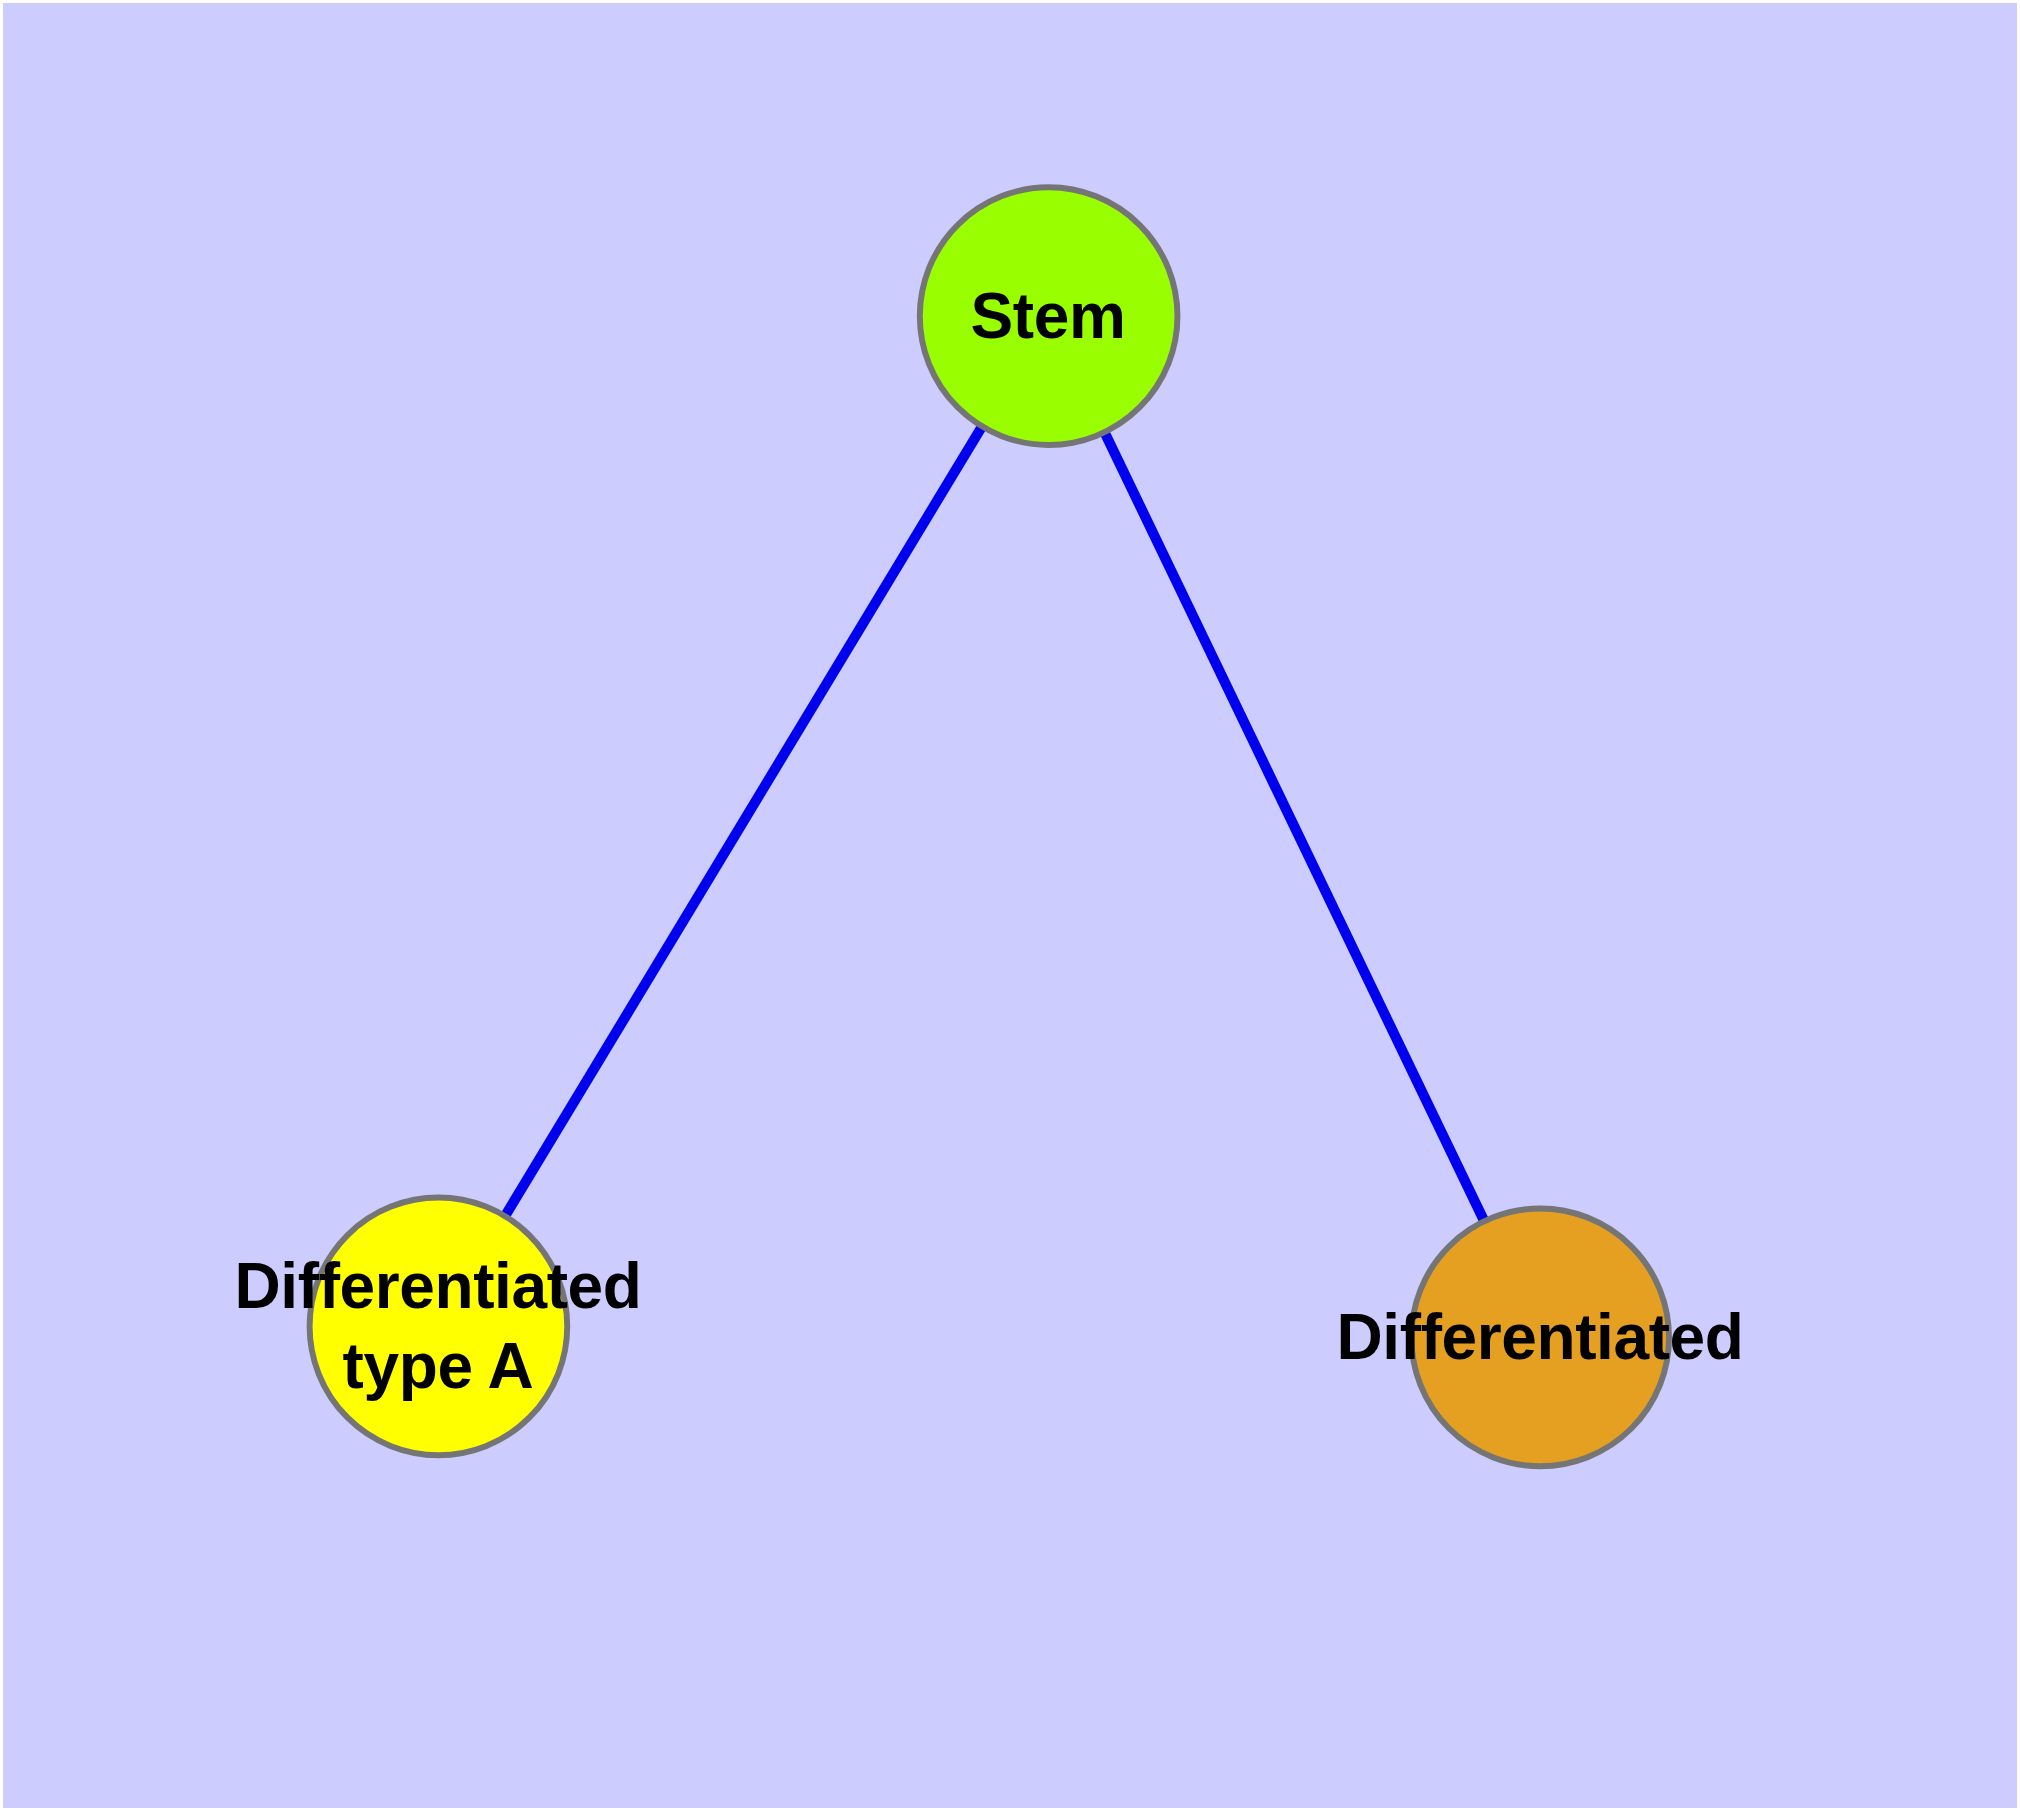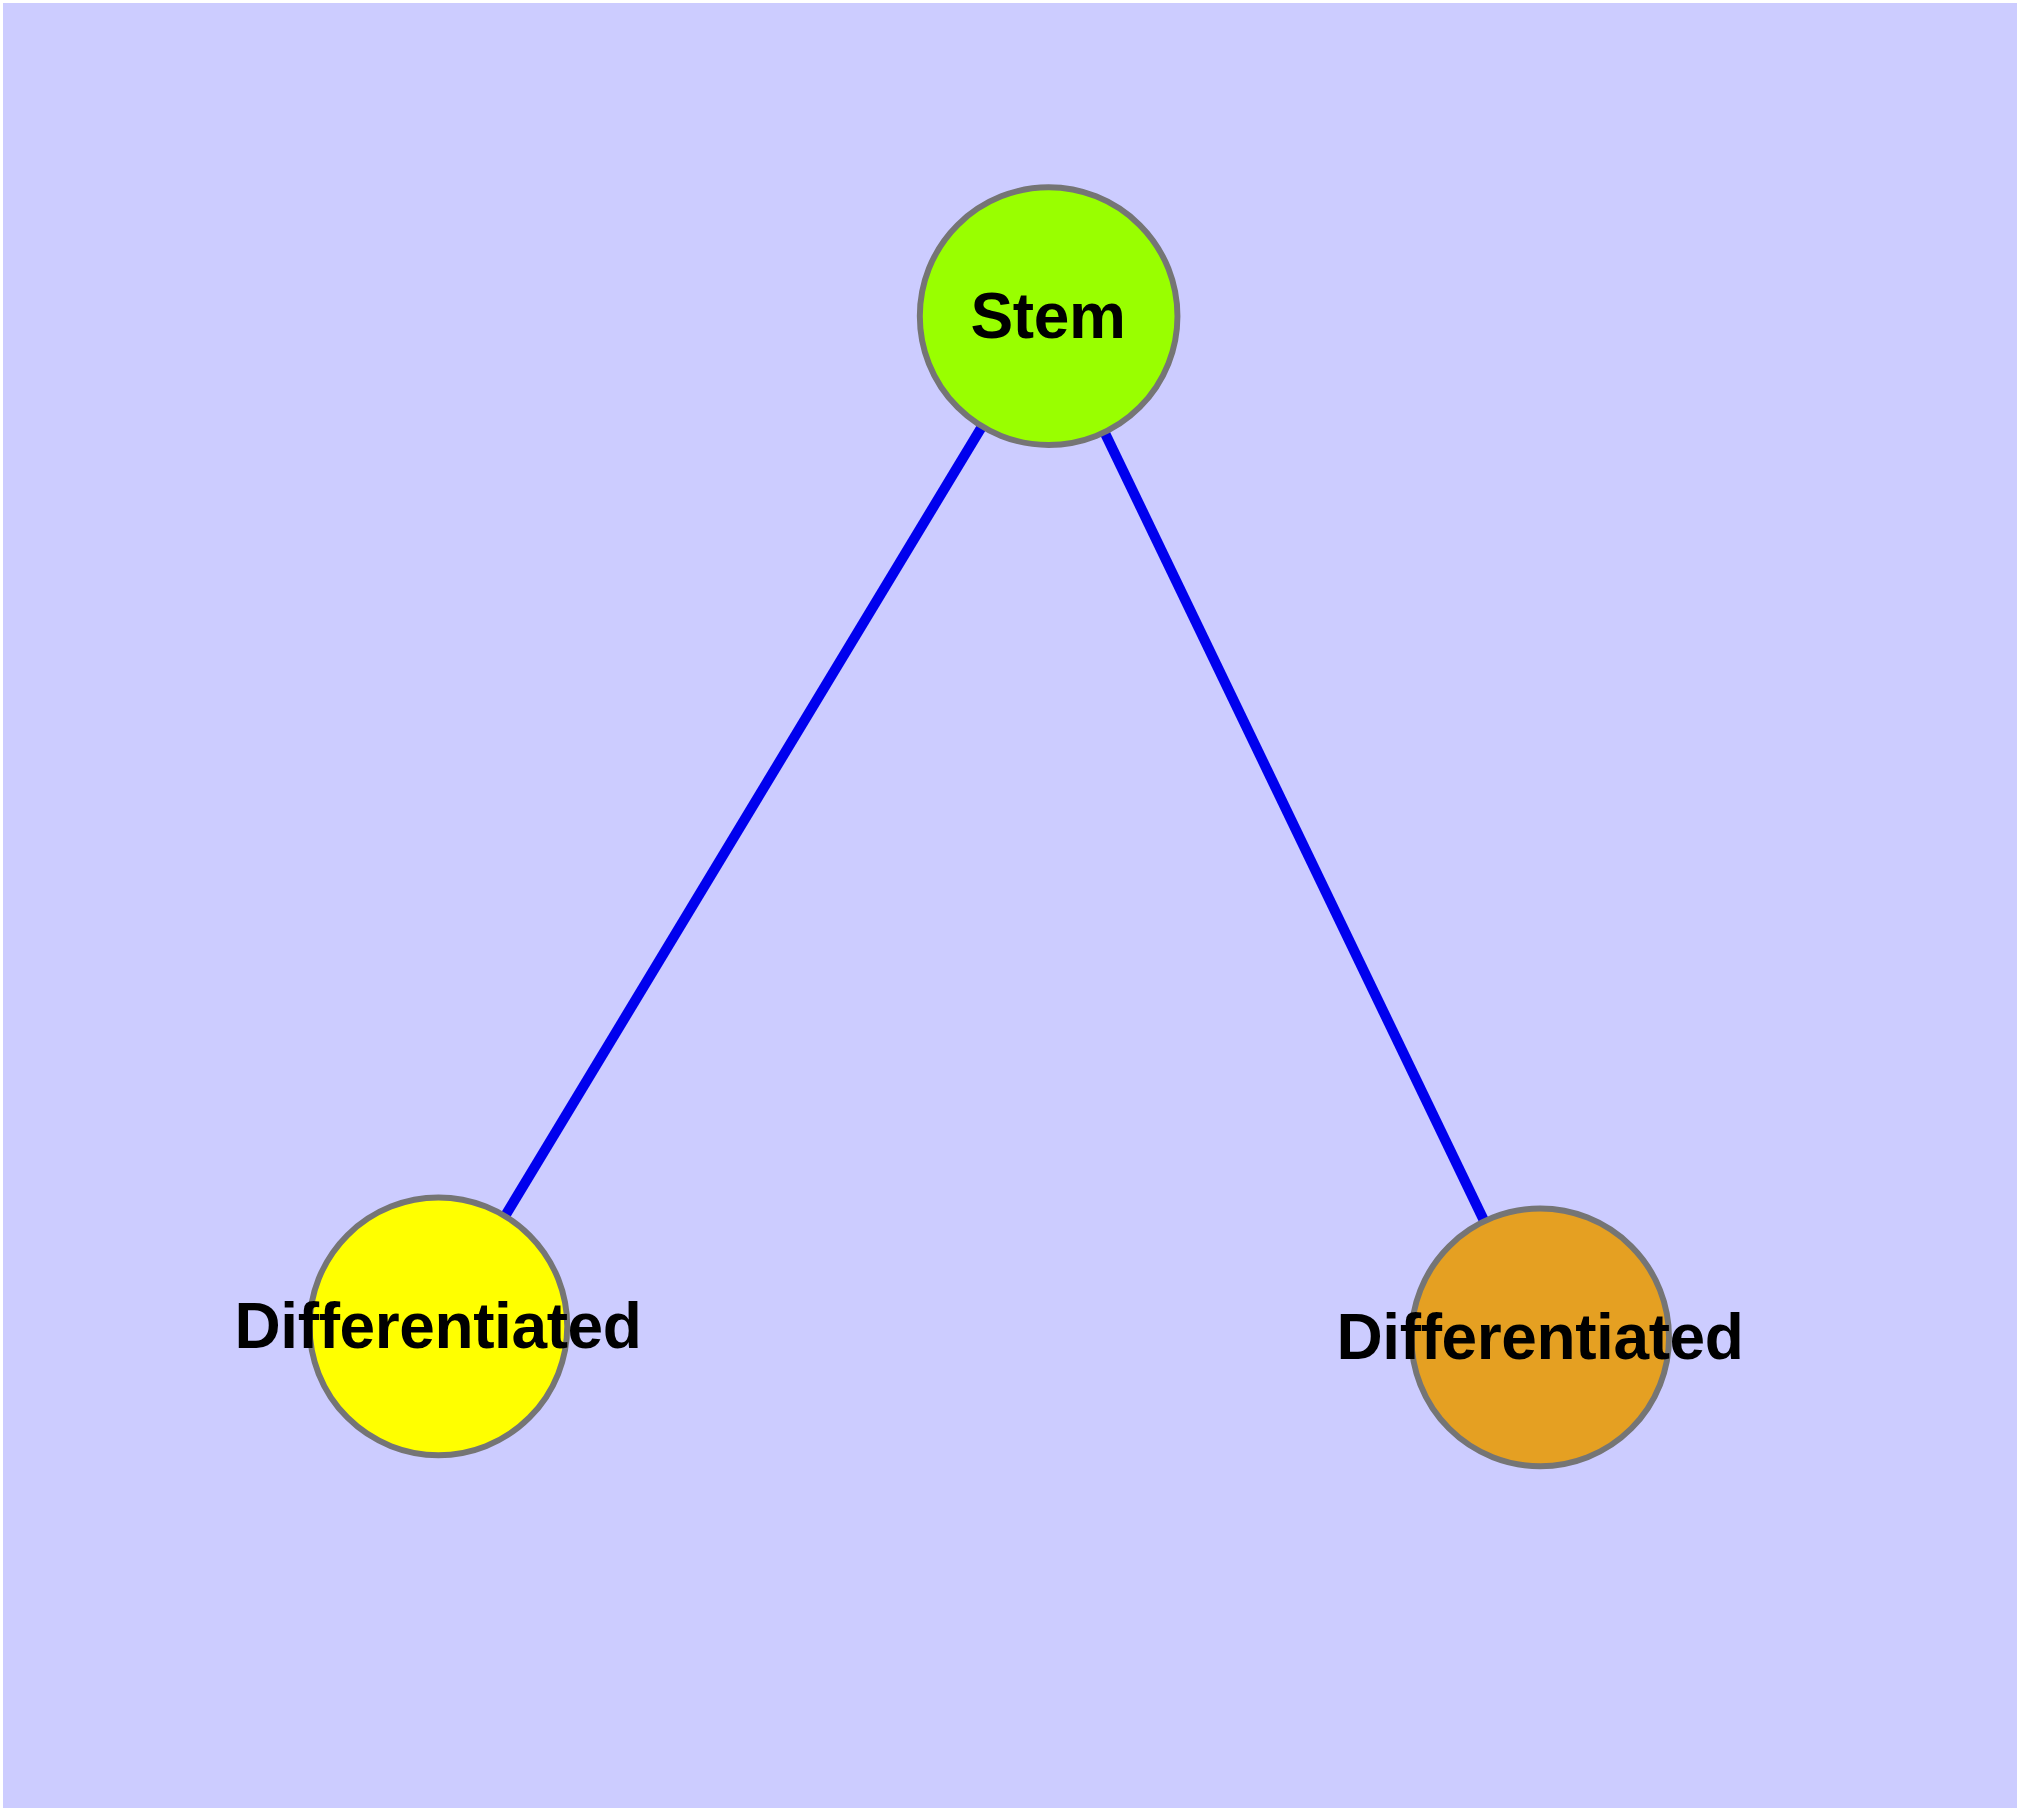--- a/index.html
+++ b/index.html
@@ -73,20 +73,21 @@
         <circle cx="1817" cy="1578" r="152" class="node-circle" fill="#e5a022" stroke="#757575"></circle>
       </g>
   </svg>
 
   <div id="labels-layer">
       <div class="node-label" style="left: 1048px; top: 316px; color: rgb(0, 0, 0);">
         <div>Stem</div>
       </div>
       <div class="node-label" style="left: 438px; top: 1326px; color: rgb(0, 0, 0);">
         <div>Differentiated</div>
+        <div>type A</div>
       </div>
       <div class="node-label" style="left: 1540px; top: 1337px; color: rgb(0, 0, 0);">
         <div>Differentiated</div>
       </div>
     </div>
 
 </div>
 
 
 </body></html>

